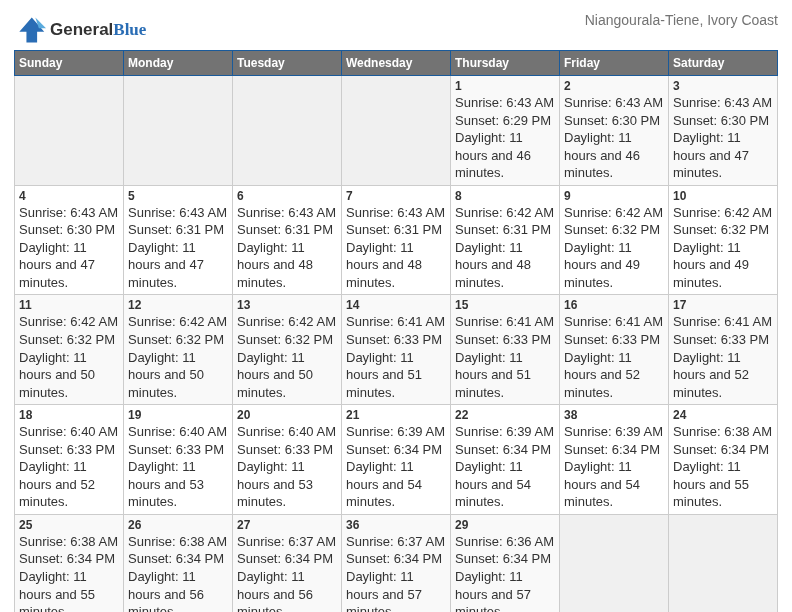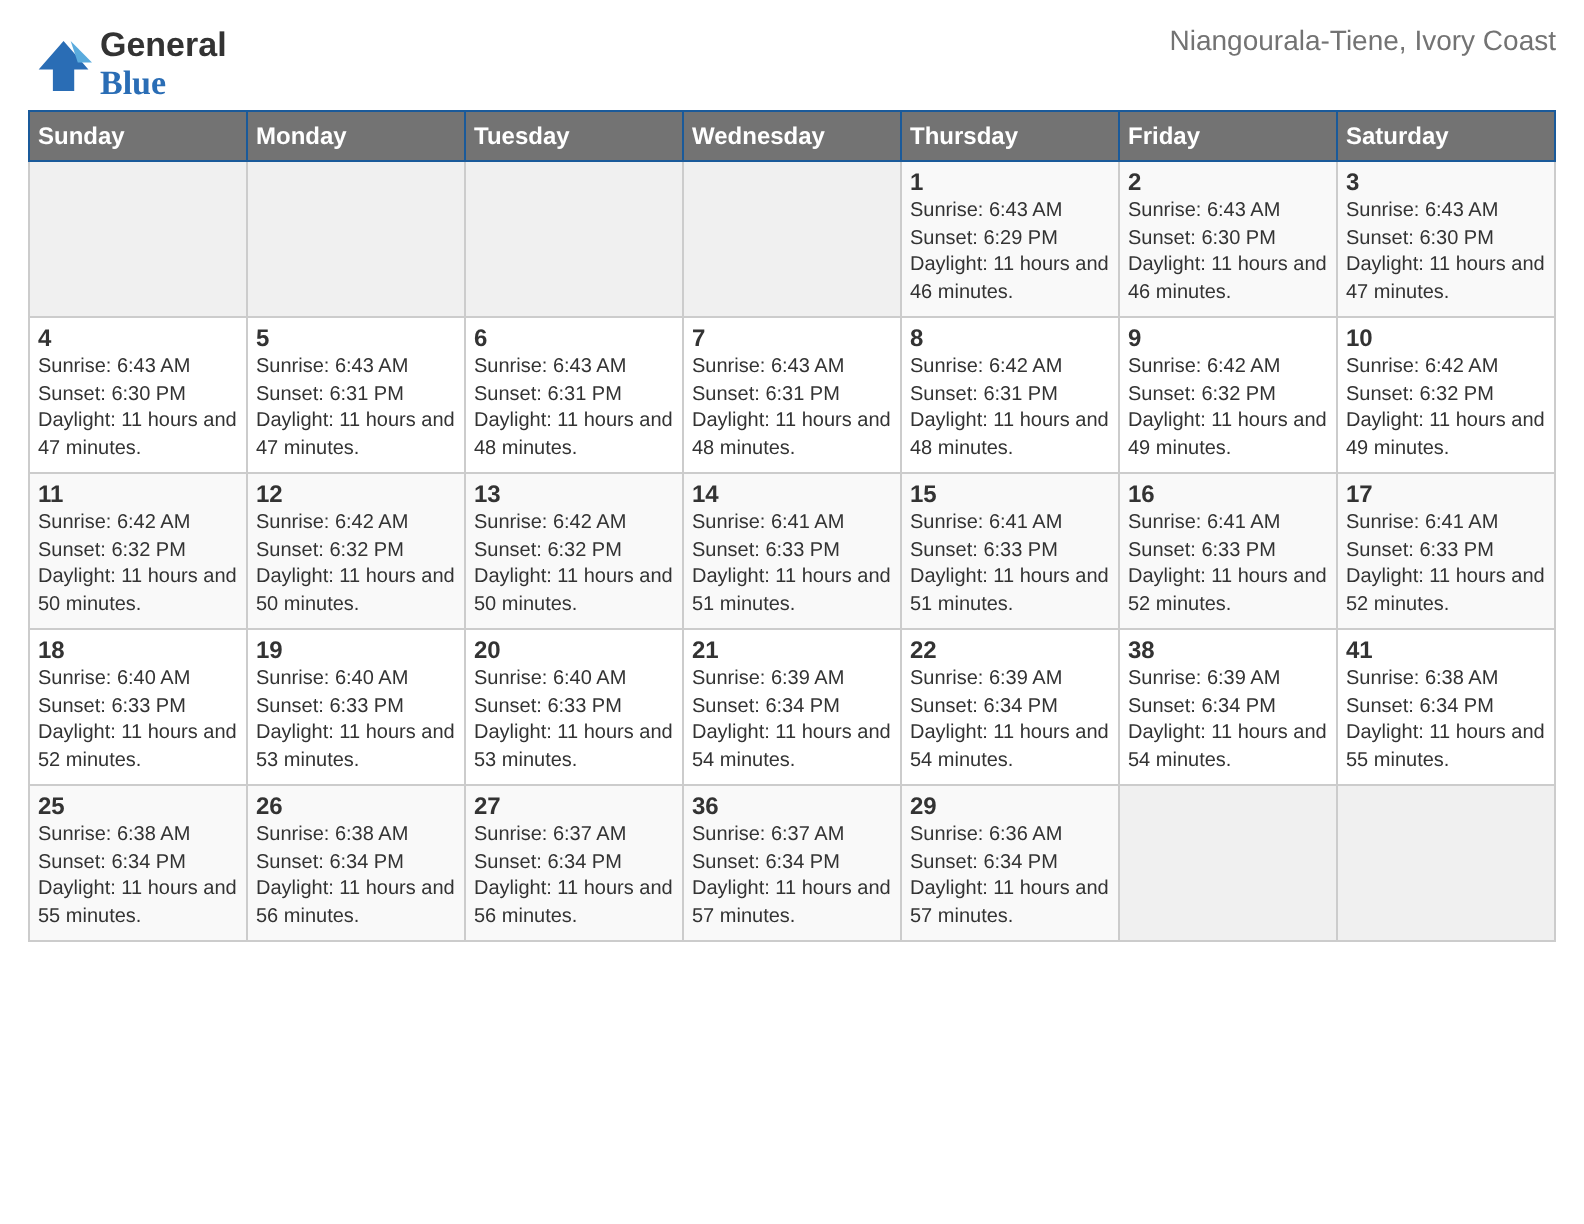--- a/index.html
+++ b/index.html
@@ -23,21 +23,20 @@
       margin-bottom: 4px;
     }
     .logo {
       display: flex;
       align-items: center;
       gap: 4px;
       margin-top: 4px;
     }
     .logo-text {
       display: flex;
-      flex-direction: column;
       line-height: 1.1;
       justify-content: flex-end;
     }
     .logo-general {
       font-size: 17px;
       font-weight: bold;
       color: #333;
     }
     .logo-blue {
       font-size: 17px;
@@ -93,21 +92,21 @@
       background: #f0f0f0;
     }
     .day-number {
       font-size: 12px;
       font-weight: bold;
       color: #333;
       display: block;
       margin-bottom: 1px;
     }
     .day-info {
-      font-size: 10px;
+      font-size: 13px;
       color: #333;
       line-height: 1.35;
     }
   </style>
 </head>
 <body>
 
 <div class="page">
   <div class="header">
     <div class="logo">
@@ -304,21 +303,21 @@
 and 54 minutes.</div>
           </td>
           <td>
             <span class="day-number">38</span>
             <div class="day-info">Sunrise: 6:39 AM
 Sunset: 6:34 PM
 Daylight: 11 hours
 and 54 minutes.</div>
           </td>
           <td>
-            <span class="day-number">41</span>
+            <span class="day-number">24</span>
             <div class="day-info">Sunrise: 6:38 AM
 Sunset: 6:34 PM
 Daylight: 11 hours
 and 55 minutes.</div>
           </td>
         </tr>
         <tr>
           <td>
             <span class="day-number">25</span>
             <div class="day-info">Sunrise: 6:38 AM

